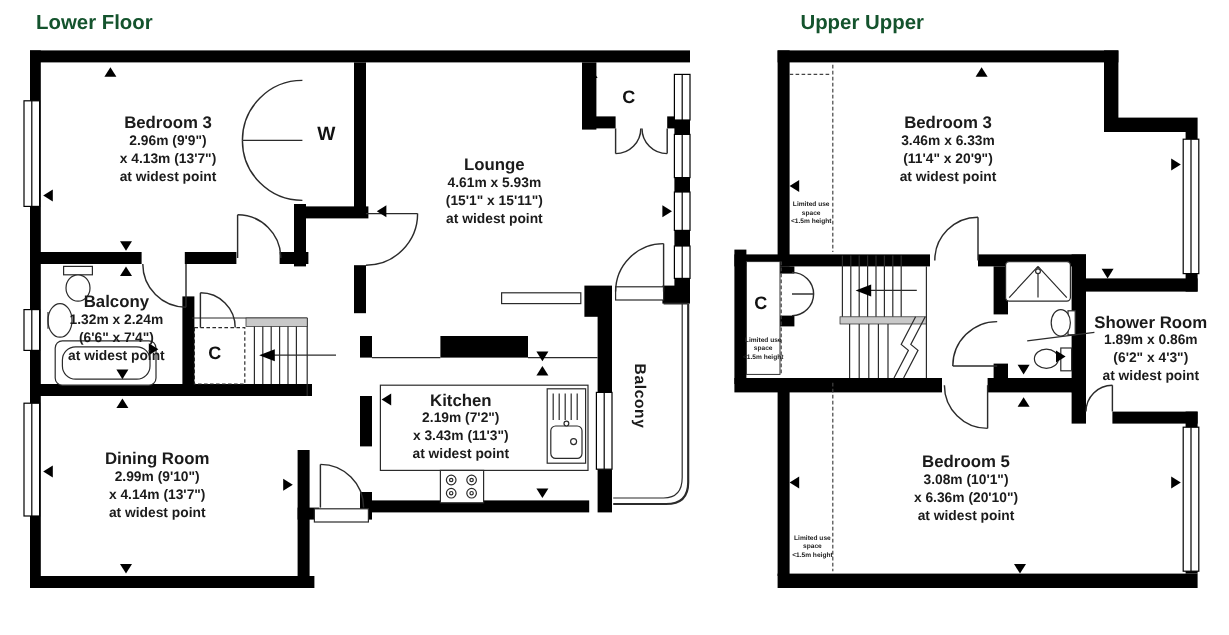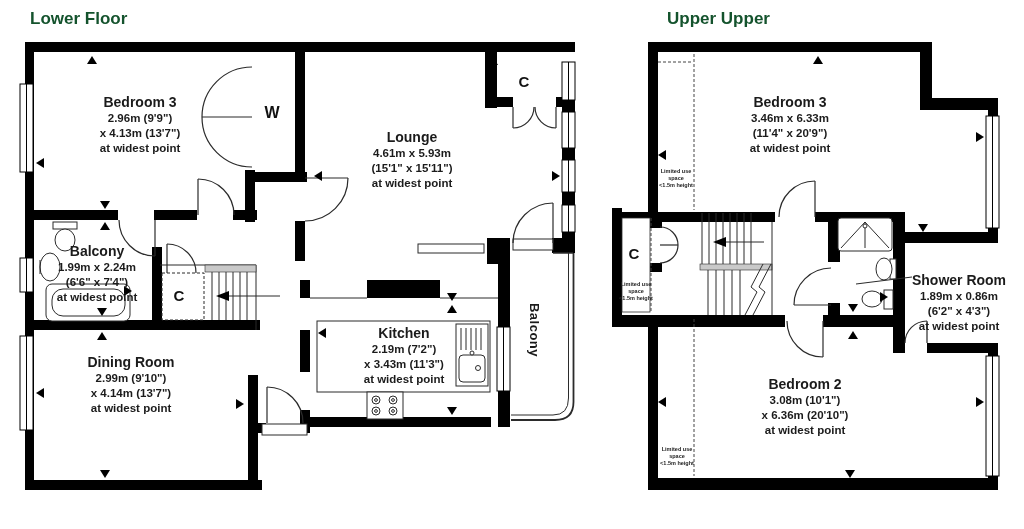--- a/index.html
+++ b/index.html
@@ -336,54 +336,54 @@
   <div>at widest point</div>
 </div>
 <div class="lbl" style="left:412px;top:129px;">
   <div class="nm">Lounge</div>
   <div>4.61m x 5.93m</div>
   <div>(15'1" x 15'11")</div>
   <div>at widest point</div>
 </div>
 <div class="lbl" style="left:97px;top:243px;">
   <div class="nm">Balcony</div>
-  <div>1.99m x 2.24m</div>
+  <div>1.32m x 2.24m</div>
   <div>(6'6" x 7'4")</div>
   <div>at widest point</div>
 </div>
-<div class="lbl" style="left:131px;top:354px;">
+<div class="lbl" style="left:131px;top:374px;">
   <div class="nm">Dining Room</div>
   <div>2.99m (9'10")</div>
   <div>x 4.14m (13'7")</div>
   <div>at widest point</div>
 </div>
-<div class="lbl" style="left:404px;top:325px;">
+<div class="lbl" style="left:384px;top:325px;">
   <div class="nm">Kitchen</div>
   <div>2.19m (7'2")</div>
   <div>x 3.43m (11'3")</div>
   <div>at widest point</div>
 </div>
 <div class="letter big" style="left:272px;top:113px;">W</div>
 <div class="letter" style="left:524px;top:81px;">C</div>
 <div class="letter" style="left:179px;top:295px;">C</div>
 <div class="vert" style="left:534px;top:330px;">Balcony</div>
 
 <div class="lbl" style="left:790px;top:94px;">
   <div class="nm">Bedroom 3</div>
   <div>3.46m x 6.33m</div>
   <div>(11'4" x 20'9")</div>
   <div>at widest point</div>
 </div>
 <div class="lbl" style="left:805px;top:376px;">
-  <div class="nm">Bedroom 2</div>
+  <div class="nm">Bedroom 5</div>
   <div>3.08m (10'1")</div>
   <div>x 6.36m (20'10")</div>
   <div>at widest point</div>
 </div>
-<div class="lbl" style="left:959px;top:272px;">
+<div class="lbl" style="left:959px;top:260px;">
   <div class="nm">Shower Room</div>
   <div>1.89m x 0.86m</div>
   <div>(6'2" x 4'3")</div>
   <div>at widest point</div>
 </div>
 <div class="letter" style="left:634px;top:253px;">C</div>
 
 <div class="tiny" style="left:676px;top:168px;">
   <div>Limited use</div>
   <div>space</div>

